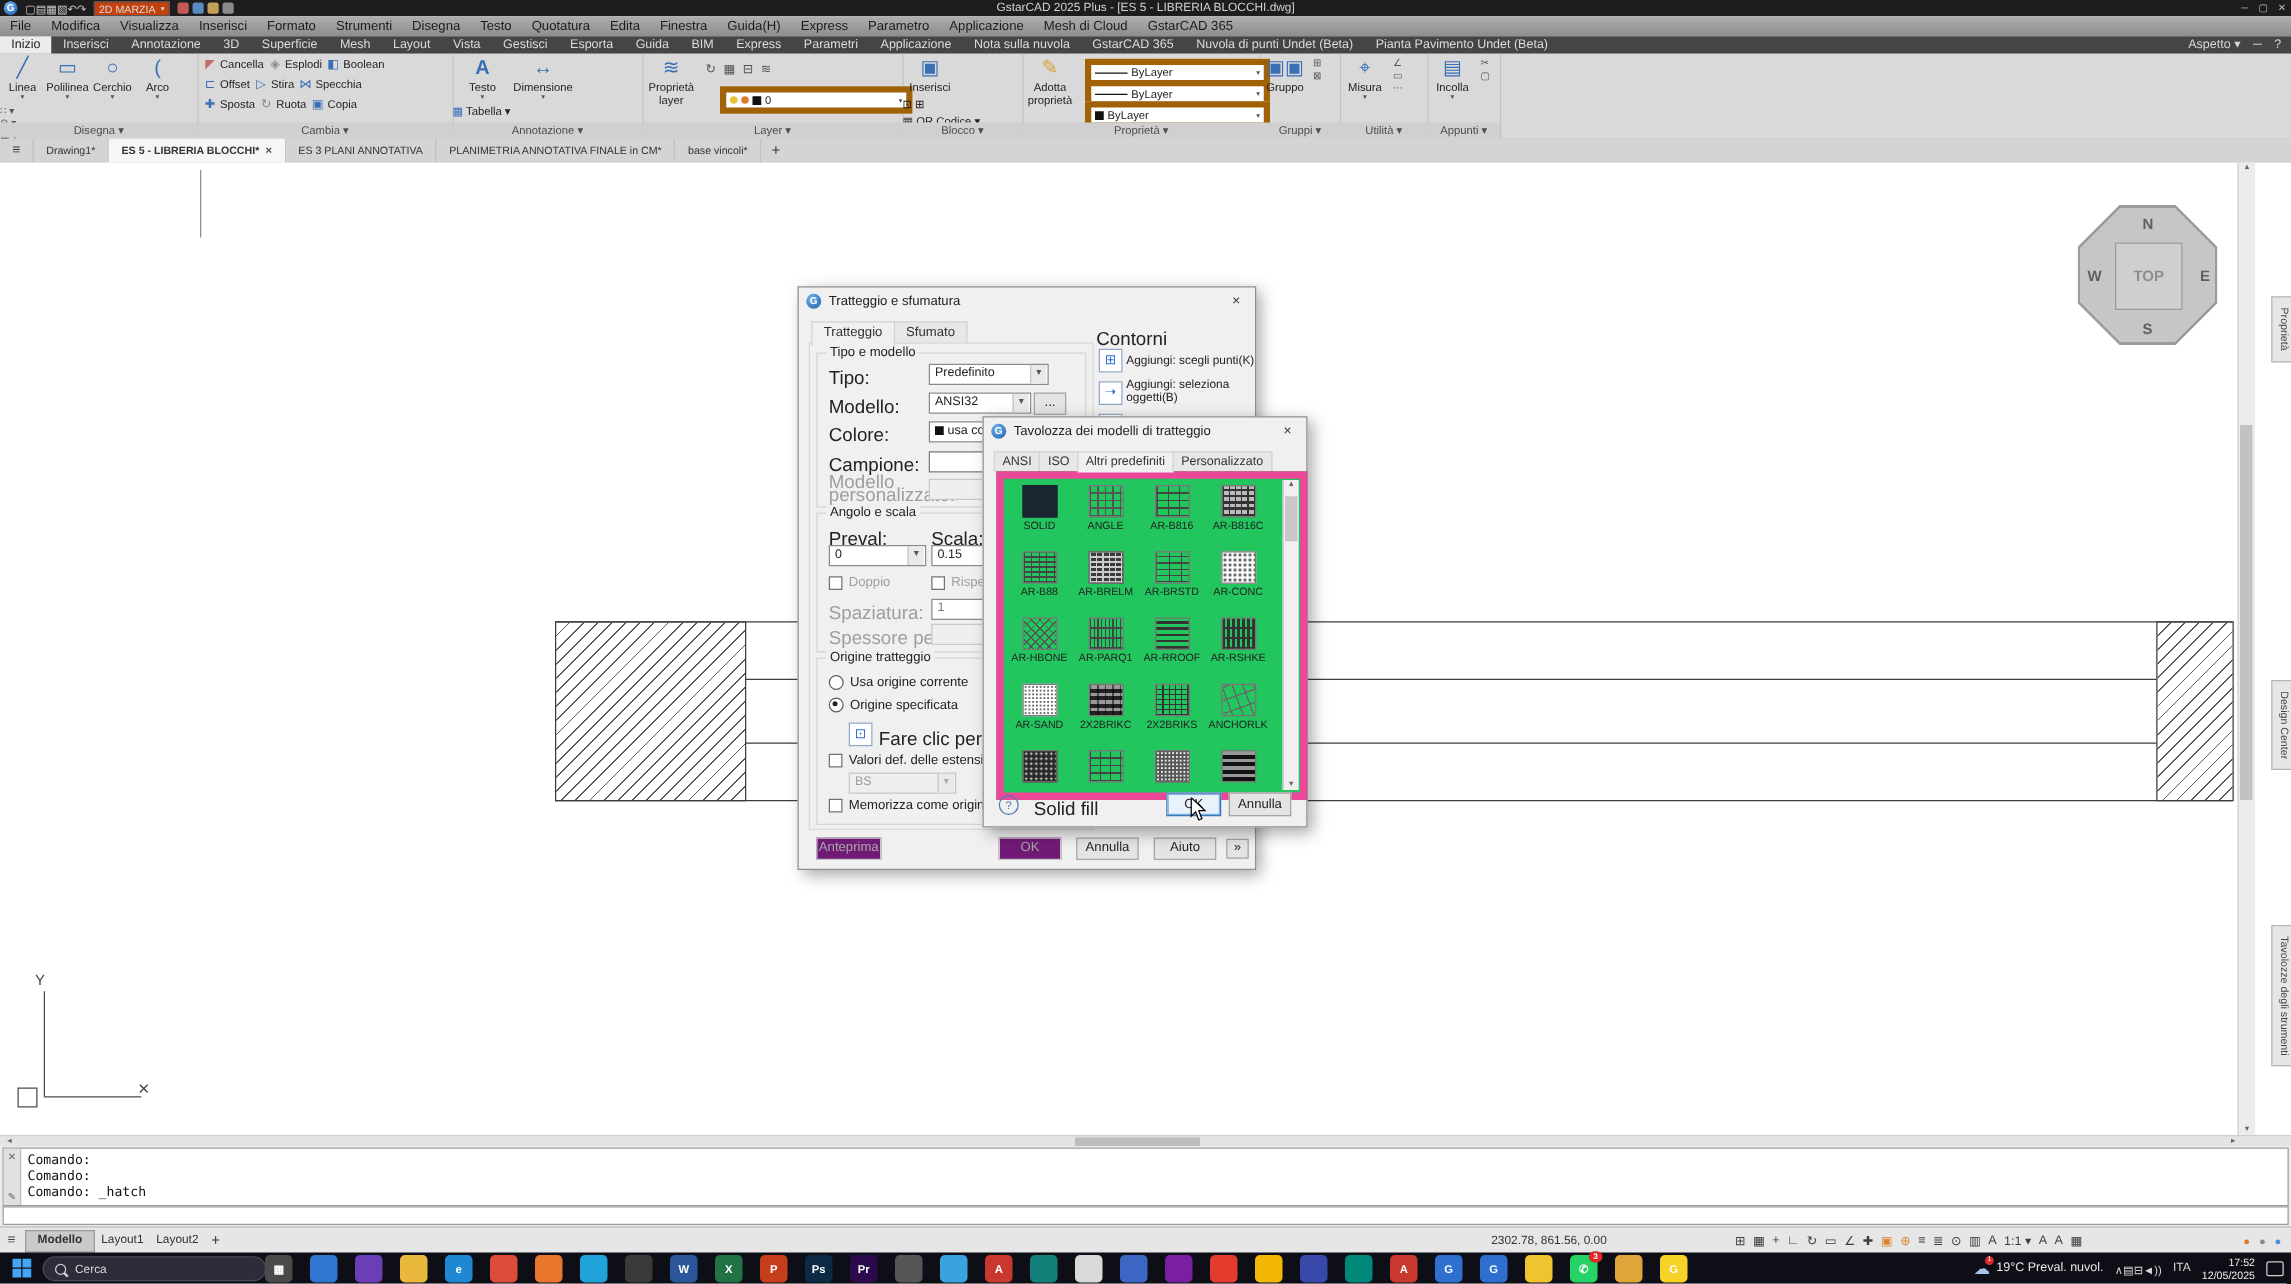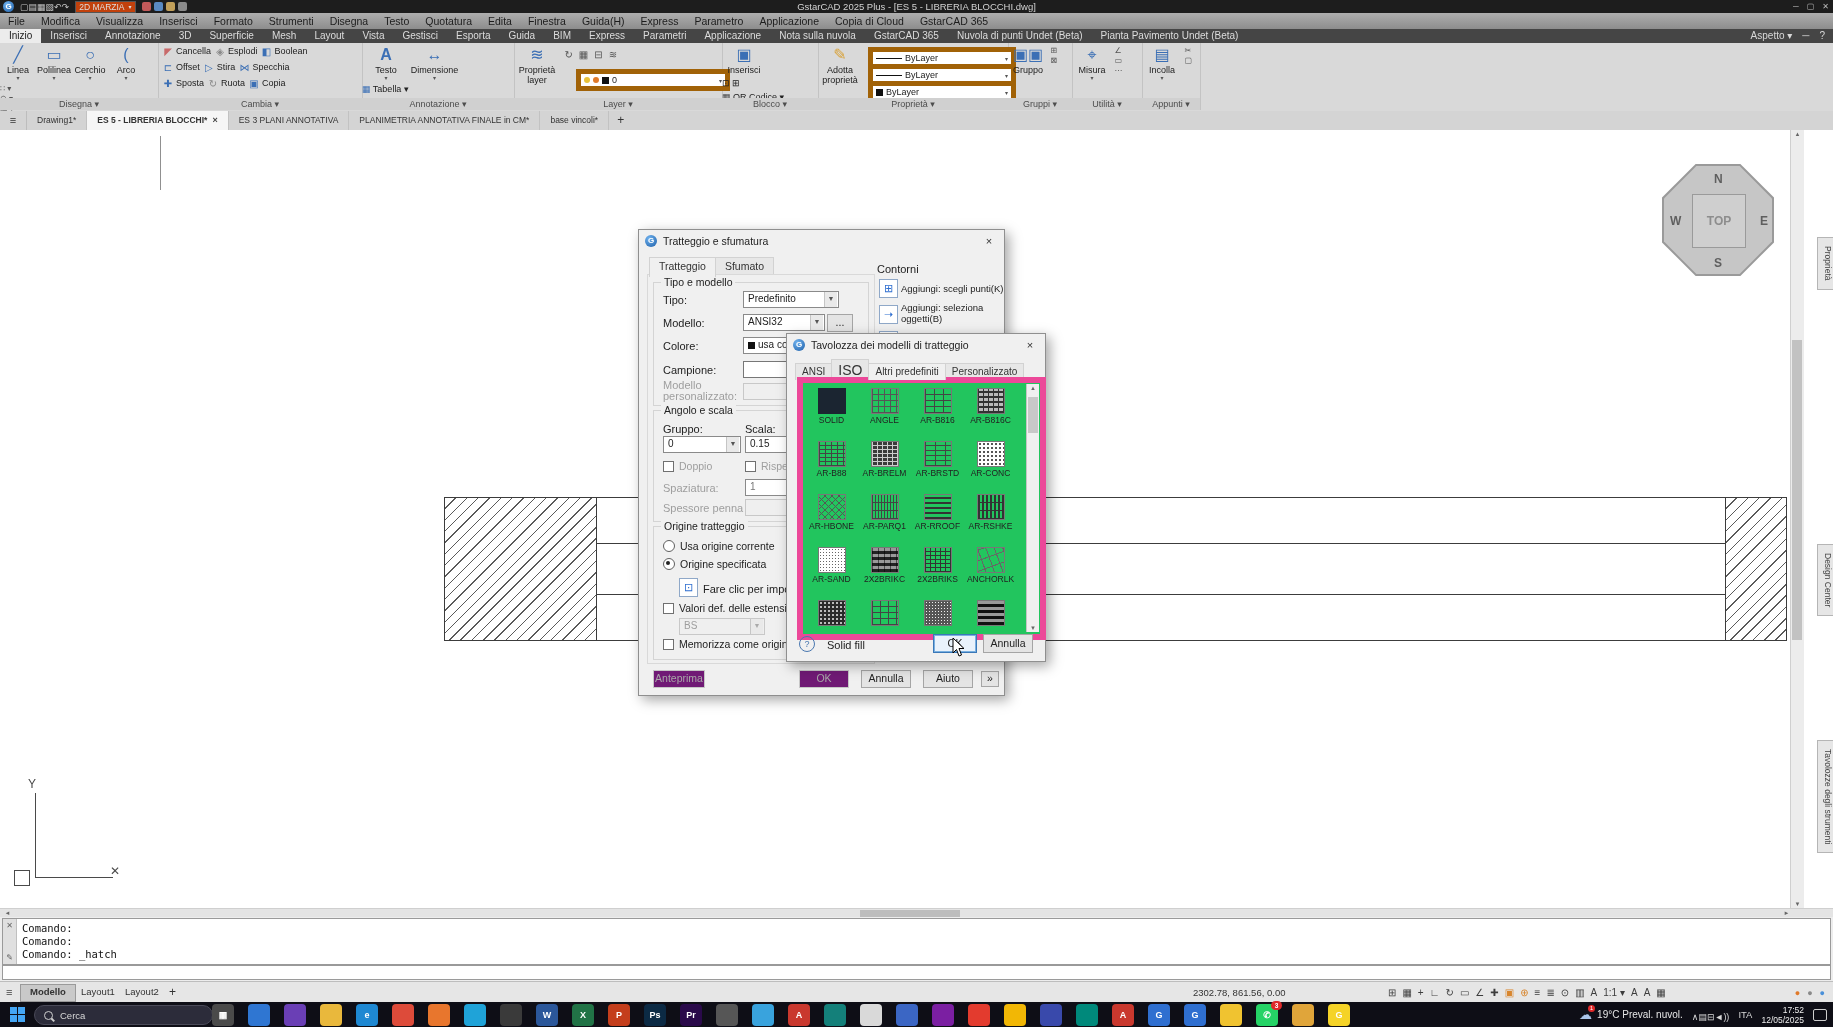--- a/index.html
+++ b/index.html
@@ -71,21 +71,21 @@
   
   .dlg{position:absolute;background:#f0f0f0;border:1px solid #8f8f8f;box-shadow:4px 4px 12px rgba(0,0,0,.35);}
   .dlg-tb{position:absolute;left:0;top:0;right:0;height:22px;display:flex;align-items:center;padding-left:6px;gap:6px;}
   .dlg-g{width:12px;height:12px;border-radius:50%;background:radial-gradient(circle at 35% 30%,#6fb2ef,#1e5fa8);color:#fff;font-size:8px;font-weight:bold;text-align:center;line-height:12px;}
   .dlg-title{font-size:10.5px;color:#222;}
   .dlg-x{position:absolute;right:0;top:0;width:30px;height:22px;text-align:center;line-height:22px;font-size:11px;color:#333;}
   .dtab{display:inline-block;padding:2px 9px 3px;font-size:10.5px;border:1px solid #d2d2d2;border-bottom:none;background:#e7e7e7;color:#333;margin-right:-1px;position:relative;}
   .dtab.active{background:#f0f0f0;z-index:2;padding-bottom:5px;}
   .grp{position:absolute;border:1px solid #d4d4d4;}
   .grp-t{position:absolute;font-size:10.5px;color:#222;background:#f0f0f0;padding:0 3px;white-space:nowrap;}
-  .lbl{position:absolute;font-size:11px;color:#222;white-space:nowrap;}
+  .lbl{position:absolute;font-size:15px;color:#222;white-space:nowrap;}
   .lbl.dis{color:#9e9e9e;}
   .combo{position:absolute;background:#fff;border:1px solid #8a8a8a;font-size:10px;color:#222;line-height:14px;padding:0 16px 0 4px;overflow:hidden;white-space:nowrap;}
   .combo .arr{position:absolute;right:1px;top:0;bottom:0;width:12px;background:#e9e9e9;border-left:1px solid #c5c5c5;text-align:center;font-size:7px;color:#555;}
   .combo.disabled{background:#efefef;color:#9e9e9e;border-color:#c8c8c8;}
   .combo.disabled .arr{color:#aaa;}
   .btn{position:absolute;background:#e4e4e4;border:1px solid #a5a5a5;font-size:10.5px;color:#222;text-align:center;}
   .btn.disabled{color:#a8a8a8;background:#701a75;border-color:#c7c7c7;}
   .btn.focused{background:#e9f2fb;border-color:#3a78b8;box-shadow:inset 0 0 0 1px #7ab0e0;}
   .cb{position:absolute;font-size:10.5px;color:#222;display:flex;align-items:center;gap:5px;white-space:nowrap;}
   .cb::before{content:"";width:9px;height:9px;border:1px solid #707070;background:#fff;flex:0 0 auto;}
@@ -196,21 +196,21 @@
       <span class="menu-item">Strumenti</span>
       <span class="menu-item">Disegna</span>
       <span class="menu-item">Testo</span>
       <span class="menu-item">Quotatura</span>
       <span class="menu-item">Edita</span>
       <span class="menu-item">Finestra</span>
       <span class="menu-item">Guida(H)</span>
       <span class="menu-item">Express</span>
       <span class="menu-item">Parametro</span>
       <span class="menu-item">Applicazione</span>
-      <span class="menu-item">Copia di Cloud</span>
+      <span class="menu-item">Mesh di Cloud</span>
       <span class="menu-item">GstarCAD 365</span>
     </div>
 
   <div id="ribbontabs" class="abs">
 
   <span class="rtab active">Inizio</span>
       <span class="rtab">Inserisci</span>
       <span class="rtab">Annotazione</span>
       <span class="rtab">3D</span>
       <span class="rtab">Superficie</span>
@@ -518,21 +518,21 @@
     <span class="combo" style="left:104px;top:107px;width:76px;height:15px"><span class="sq" style="background:#111;margin-right:3px;vertical-align:-1px"></span><span>usa corrente</span><span class="arr">▼</span></span>
     <span class="lbl" style="left:24px;top:134px">Campione:</span>
     <div class="swatch ansi32" style="left:104px;top:131px;width:120px;height:15px"></div>
     <span class="lbl dis" style="left:24px;top:150px;width:78px;white-space:normal;line-height:11px">Modello personalizzato:</span>
     <span class="combo disabled" style="left:104px;top:153px;width:76px;height:15px">
         <span class="arr">▼</span>
       </span>
 
     <div class="grp" style="left:14px;top:180px;width:214px;height:110px"></div>
     <span class="grp-t" style="left:22px;top:174px">Angolo e scala</span>
-    <span class="lbl" style="left:24px;top:193px">Gruppo:</span>
+    <span class="lbl" style="left:24px;top:193px">Preval:</span>
     <span class="lbl" style="left:106px;top:193px">Scala:</span>
     <span class="combo" style="left:24px;top:206px;width:56px;height:15px"><span>0</span><span class="arr">▼</span></span>
     <span class="combo" style="left:106px;top:206px;width:56px;height:15px"><span>0.15</span><span class="arr">▼</span></span>
     <span class="cb" style="left:24px;top:230px;color:#9e9e9e">
         <span>Doppio</span>
       </span>
     <span class="cb" style="left:106px;top:230px;color:#9e9e9e">
         <span>Rispetto allo spazio carta</span>
       </span>
     <span class="lbl dis" style="left:24px;top:252px">Spaziatura:</span>
@@ -577,21 +577,21 @@
   </div>
 
   <div id="dlg2" class="dlg" style="left:786px;top:333px;width:258px;height:327px;z-index:20">
     <div class="dlg-tb">
       <span class="dlg-g">G</span>
       <span class="dlg-title">Tavolozza dei modelli di tratteggio</span>
     </div>
     <span class="dlg-x">×</span>
     <div class="abs" style="left:8px;top:25px">
       
-    <span class="dtab" style="font-size:10px;padding:2px 6px 3px">ANSI</span><span class="dtab" style="font-size:14px;padding:2px 6px 3px">ISO</span><span class="dtab active" style="font-size:10px;padding:2px 6px 3px">Altri predefiniti</span><span class="dtab" style="font-size:10px;padding:2px 6px 17px">Personalizzato</span></div>
+    <span class="dtab" style="font-size:10px;padding:2px 6px 3px">ANSI</span><span class="dtab" style="font-size:10px;padding:2px 6px 3px">ISO</span><span class="dtab active" style="font-size:10px;padding:2px 6px 3px">Altri predefiniti</span><span class="dtab" style="font-size:10px;padding:2px 6px 17px">Personalizzato</span></div>
     <div id="pal-grid-box">
       <div id="pal-grid">
 
           <div class="pat-cell">
             <div class="pat pat-solid"></div>
             <div class="pat-label">SOLID</div>
           </div>
 
           <div class="pat-cell">
             <div class="pat pat-angle"></div>

